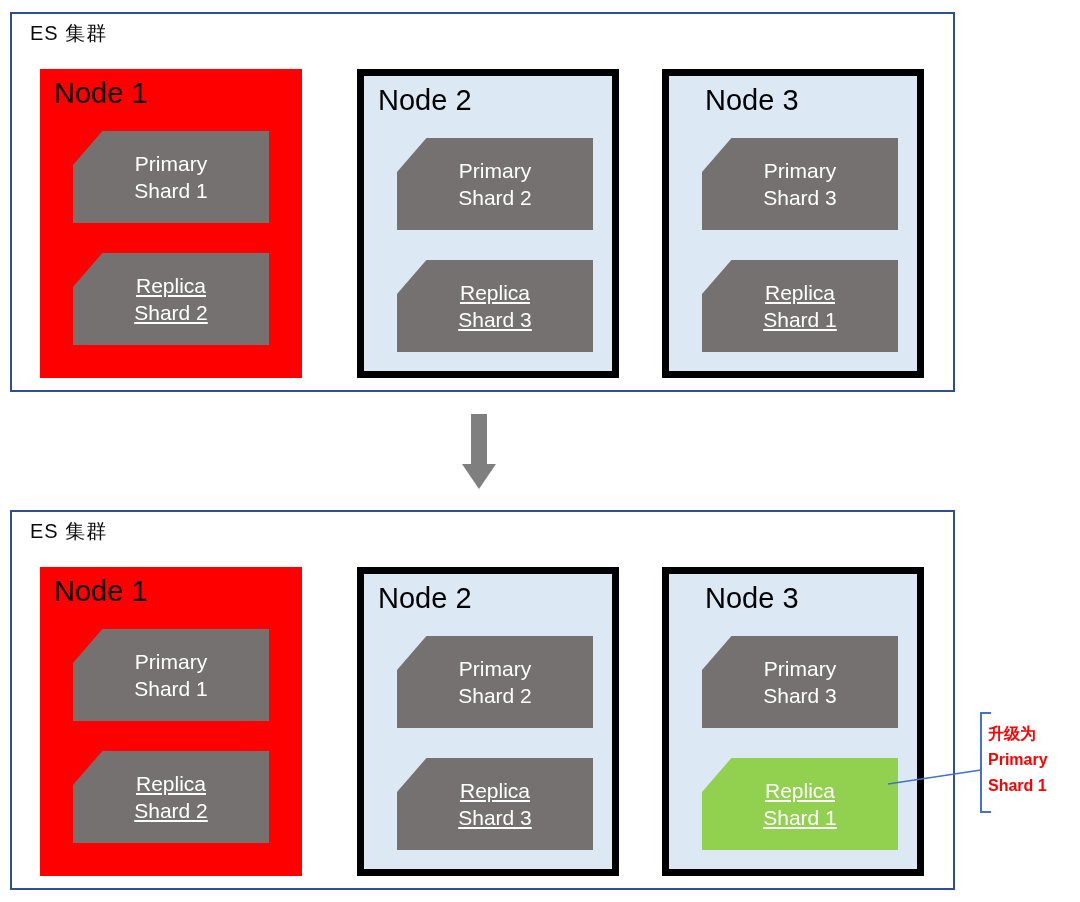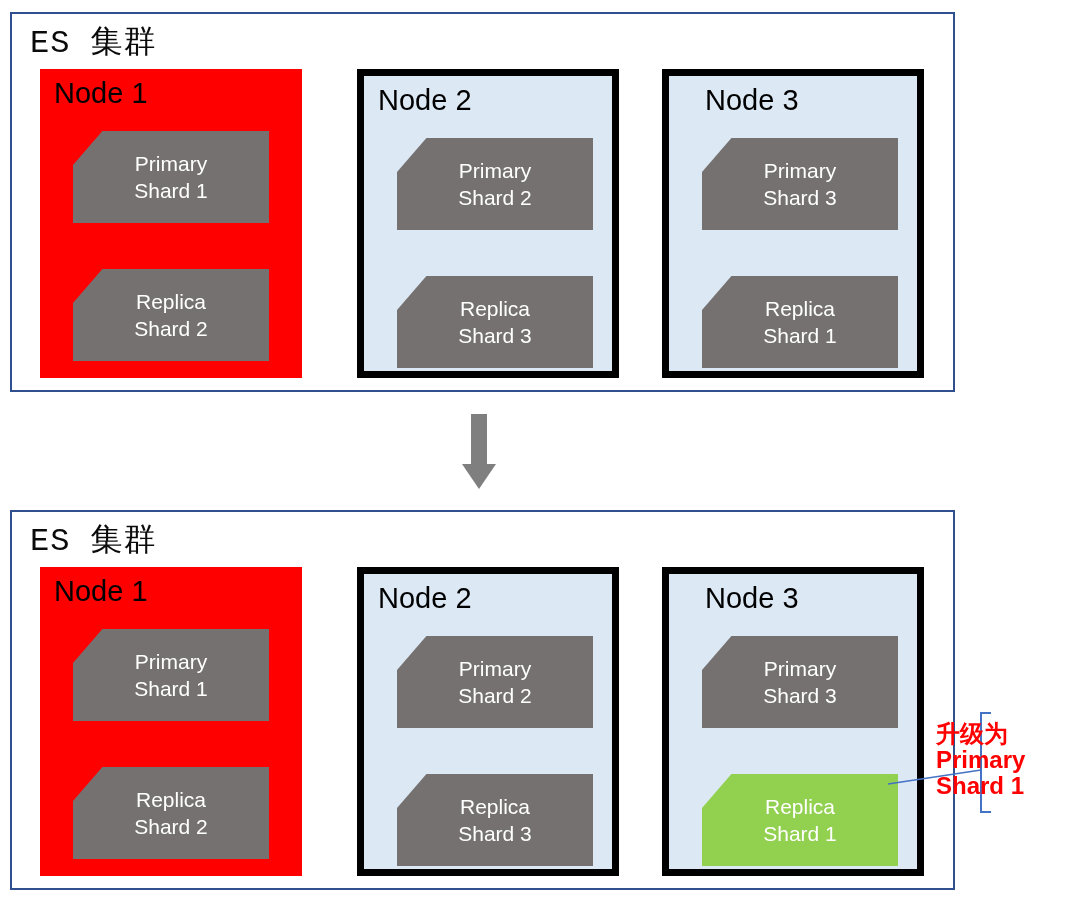--- a/index.html
+++ b/index.html
@@ -11,21 +11,21 @@
 
   
   .cluster{
     position:absolute;left:10px;width:945px;height:380px;
     border:2px solid #2f4f8f;background:#ffffff;
   }
   .cluster--top{top:12px;}
   .cluster--bottom{top:510px;}
   .cluster-title{
     position:absolute;top:6px;left:18px;
-    font-size:32px;color:#0b0b0b;letter-spacing:1px;font-family:Liberation Mono, monospace;
+    font-size:20px;color:#0b0b0b;letter-spacing:1px;
   }
 
   
   .node{position:absolute;top:55px;width:262px;height:309px;}
   .node--failed{background:#ff0000;}
   .node--normal{background:#dce9f5;border:7px solid #000000;}
   .node--n1{left:28px;}
   .node--n2{left:345px;}
   .node--n3{left:650px;padding-left:22px;}
   .node-label{
@@ -34,41 +34,41 @@
 
   
   .shard{
     position:absolute;left:33px;width:196px;height:92px;
     background:#767171;color:#ffffff;
     clip-path:polygon(0 37%, 15% 0, 100% 0, 100% 100%, 0 100%);
     display:flex;flex-direction:column;justify-content:center;align-items:center;
     font-size:21px;line-height:27px;text-align:center;
   }
   .shard--primary{top:62px;}
-  .shard--replica{top:200px;}
+  .shard--replica{top:184px;text-decoration:underline;}
   .shard--promoted{background:#92d050;}
 
   
   .arrow{position:absolute;left:462px;top:414px;width:34px;height:75px;}
   .arrow-shaft{position:absolute;left:9px;top:0;width:16px;height:50px;background:#7f7f7f;}
   .arrow-head{
     position:absolute;left:0;top:50px;width:0;height:0;
     border-left:17px solid transparent;border-right:17px solid transparent;
     border-top:25px solid #7f7f7f;
   }
 
   
   .connector-svg{position:absolute;left:880px;top:760px;width:106px;height:30px;}
   .bracket{
     position:absolute;left:980px;top:712px;width:11px;height:101px;
     border-top:2px solid #4472c4;border-bottom:2px solid #4472c4;border-left:2px solid #4472c4;
   }
   .annotation-text{
-    position:absolute;left:936px;top:721px;width:86px;
-    font-size:24px;font-weight:700;color:#ff0000;line-height:26px;white-space:nowrap;
+    position:absolute;left:988px;top:721px;width:86px;
+    font-size:16px;font-weight:700;color:#ff0000;line-height:26px;white-space:nowrap;
   }
 </style>
 </head>
 <body>
 
 <div class="cluster cluster--top">
   <div class="cluster-title">ES 集群</div>
 
   <div class="node node--n1 node--failed">
     <div class="node-label">Node 1</div>

